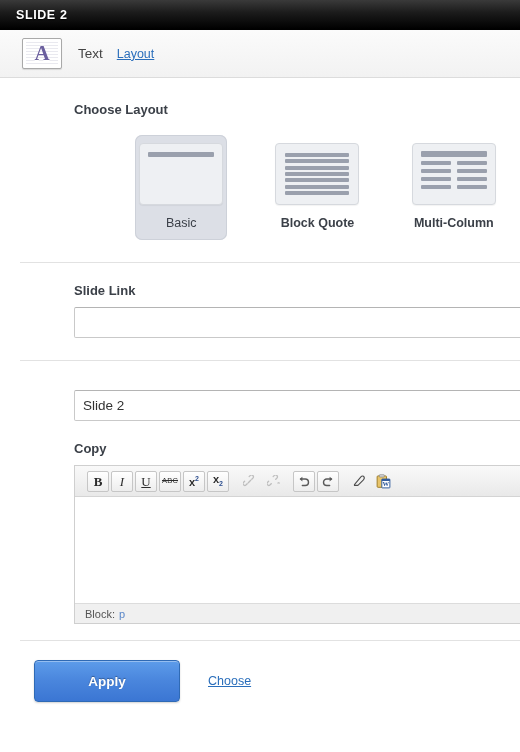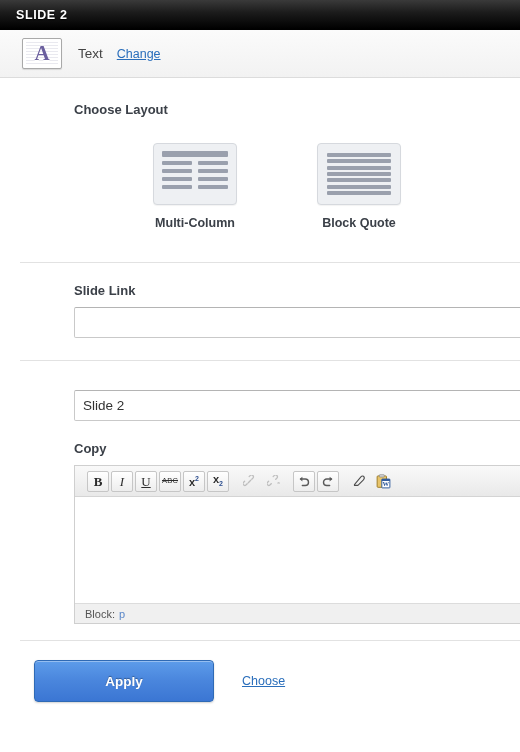--- a/index.html
+++ b/index.html
@@ -246,21 +246,21 @@
   .editor-path .pval { color: #5a87c9; margin-left: 4px; }
 
   
   .footer {
     padding-top: 19px;
     padding-left: 34px;
     display: flex;
     align-items: center;
   }
   .apply-btn {
-    width: 180px;
+    width: 146px;
     height: 42px;
     border: 1px solid #2f6ab5;
     border-radius: 4px;
     background: linear-gradient(to bottom, #5d9cea 0%, #4a86dd 48%, #3b76d3 100%);
     color: #fff;
     font-family: "Liberation Sans", sans-serif;
     font-size: 13.5px;
     font-weight: bold;
     text-shadow: 0 -1px 1px rgba(0,0,0,.35);
     box-shadow: inset 0 1px 0 rgba(255,255,255,.35), 0 1px 2px rgba(0,0,0,.18);
@@ -280,63 +280,69 @@
 <div class="titlebar">
   <span class="titlebar-text">SLIDE 2</span>
 </div>
 
 <div class="typebar">
   <div class="type-icon">
     <div class="lines"></div>
     <span class="glyph">A</span>
   </div>
   <span class="type-label">Text</span>
-  <span class="type-change">Change</span>
+  <span class="type-change">Layout</span>
 </div>
 
 <div class="content">
 
   <div class="section choose-layout-title">
     <div class="section-title">Choose Layout</div>
 
     <div class="layouts">
 
+      <div class="layout-opt selected">
+        <div class="thumb thumb-basic">
+          <div class="bar"></div>
+        </div>
+        <div class="layout-label">Basic</div>
+      </div>
+
+      <div class="layout-opt">
+        <div class="thumb thumb-bq">
+          <div class="bar"></div>
+          <div class="bar"></div>
+          <div class="bar"></div>
+          <div class="bar"></div>
+          <div class="bar"></div>
+          <div class="bar"></div>
+          <div class="bar"></div>
+        </div>
+        <div class="layout-label">Block Quote</div>
+      </div>
 
       <div class="layout-opt">
         <div class="thumb thumb-mc">
           <div class="bar head"></div>
           <div class="cols">
             <div class="col">
               <div class="bar"></div>
               <div class="bar"></div>
               <div class="bar"></div>
               <div class="bar"></div>
             </div>
             <div class="col">
               <div class="bar"></div>
               <div class="bar"></div>
               <div class="bar"></div>
               <div class="bar"></div>
             </div>
           </div>
         </div>
         <div class="layout-label">Multi-Column</div>
-      </div>
-
-      <div class="layout-opt">
-        <div class="thumb thumb-bq">
-          <div class="bar"></div>
-          <div class="bar"></div>
-          <div class="bar"></div>
-          <div class="bar"></div>
-          <div class="bar"></div>
-          <div class="bar"></div>
-          <div class="bar"></div>
-        </div>
-        <div class="layout-label">Block Quote</div>
       </div>
 
     </div>
   </div>
 
   <div style="height:22px"></div>
   <div class="hr"></div>
 
   <div class="section field-block">
     <label class="field-label">Slide Link</label>

